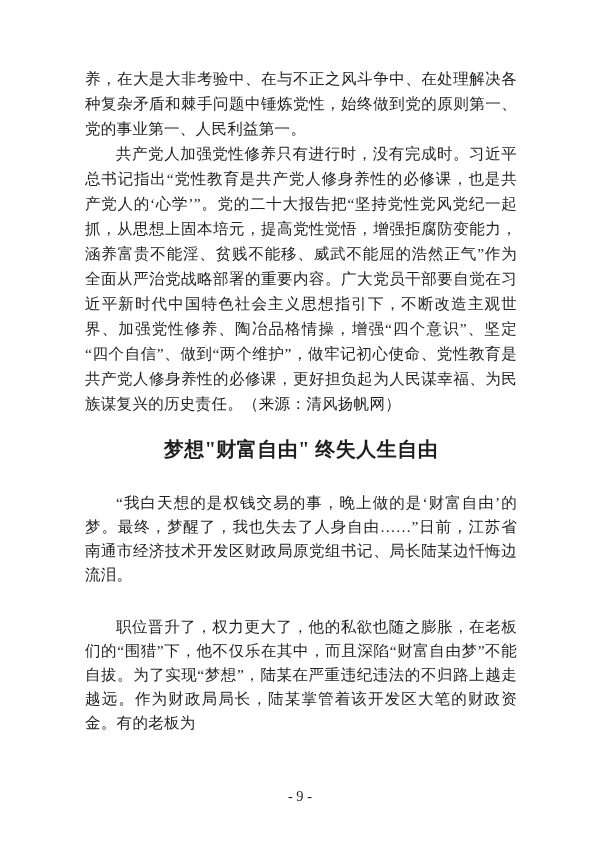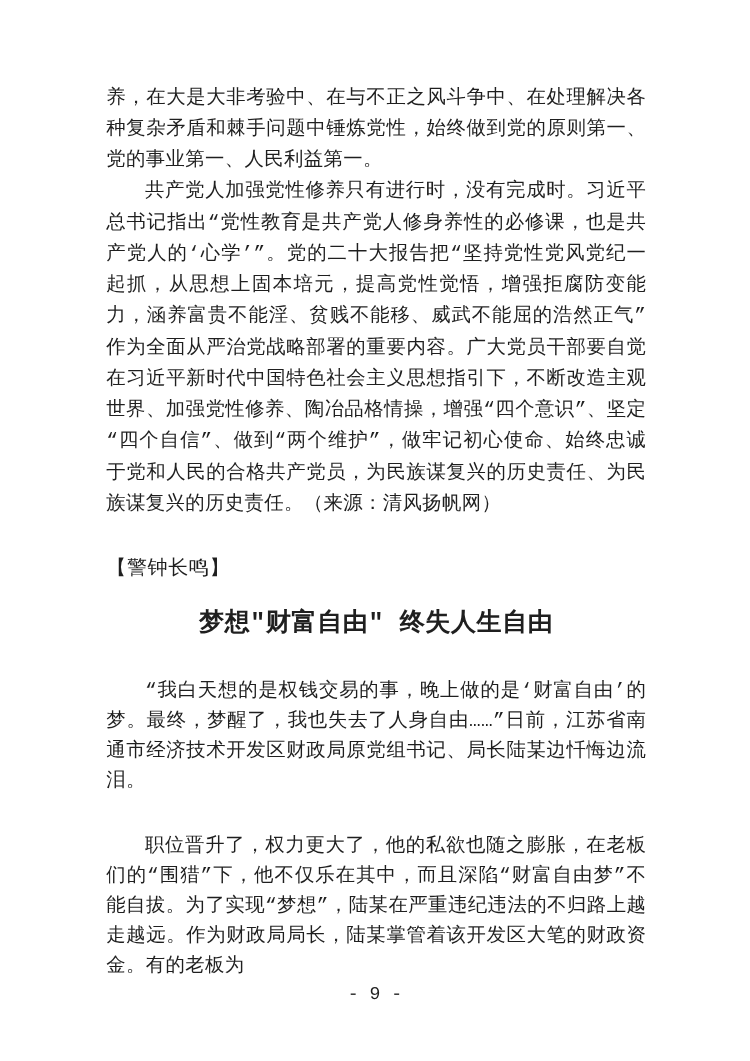--- a/index.html
+++ b/index.html
@@ -6,21 +6,21 @@
     margin: 0;
     padding: 0;
     background: #ffffff;
   }
   .page {
     position: relative;
     width: 600px;
     height: 849px;
     background: #ffffff;
     overflow: hidden;
-    font-family: Liberation Mono, monospace;
+    font-family: Liberation Serif, serif;
     color: #1f1f1f;
   }
   .content {
     position: absolute;
     left: 85px;
     top: 66px;
     width: 432px;
   }
   p {
     margin: 0;
@@ -74,23 +74,22 @@
   }
 </style>
 </head>
 <body>
 
 <div class="page">
   <div class="content">
 
     <p class="body-para">养，在大是大非考验中、在与不正之风斗争中、在处理解决各种复杂矛盾和棘手问题中锤炼党性，始终做到党的原则第一、党的事业第一、人民利益第一。</p>
 
-    <p class="body-para indent">共产党人加强党性修养只有进行时，没有完成时。习近平总书记指出“党性教育是共产党人修身养性的必修课，也是共产党人的‘心学’”。党的二十大报告把“坚持党性党风党纪一起抓，从思想上固本培元，提高党性觉悟，增强拒腐防变能力，涵养富贵不能淫、贫贱不能移、威武不能屈的浩然正气”作为全面从严治党战略部署的重要内容。广大党员干部要自觉在习近平新时代中国特色社会主义思想指引下，不断改造主观世界、加强党性修养、陶冶品格情操，增强“四个意识”、坚定“四个自信”、做到“两个维护”，做牢记初心使命、始终忠诚于党和人民的合格共产党员，为民族谋复兴的历史责任、为民族谋复兴的历史责任。（来源：清风扬帆网）</p>
+    <p class="body-para indent">共产党人加强党性修养只有进行时，没有完成时。习近平总书记指出“党性教育是共产党人修身养性的必修课，也是共产党人的‘心学’”。党的二十大报告把“坚持党性党风党纪一起抓，从思想上固本培元，提高党性觉悟，增强拒腐防变能力，涵养富贵不能淫、贫贱不能移、威武不能屈的浩然正气”作为全面从严治党战略部署的重要内容。广大党员干部要自觉在习近平新时代中国特色社会主义思想指引下，不断改造主观世界、加强党性修养、陶冶品格情操，增强“四个意识”、坚定“四个自信”、做到“两个维护”，做牢记初心使命、党性教育是共产党人修身养性的必修课，更好担负起为人民谋幸福、为民族谋复兴的历史责任。（来源：清风扬帆网）</p>
 
-    <p class="section-header">【警钟长鸣】</p>
 
     <p class="article-title">梦想"财富自由" 终失人生自由</p>
 
     <div class="story-block">
       <p class="story-para">“我白天想的是权钱交易的事，晚上做的是‘财富自由’的梦。最终，梦醒了，我也失去了人身自由……”日前，江苏省南通市经济技术开发区财政局原党组书记、局长陆某边忏悔边流泪。</p>
       <p class="story-para">职位晋升了，权力更大了，他的私欲也随之膨胀，在老板们的“围猎”下，他不仅乐在其中，而且深陷“财富自由梦”不能自拔。为了实现“梦想”，陆某在严重违纪违法的不归路上越走越远。作为财政局局长，陆某掌管着该开发区大笔的财政资金。有的老板为</p>
     </div>
 
   </div>
 

